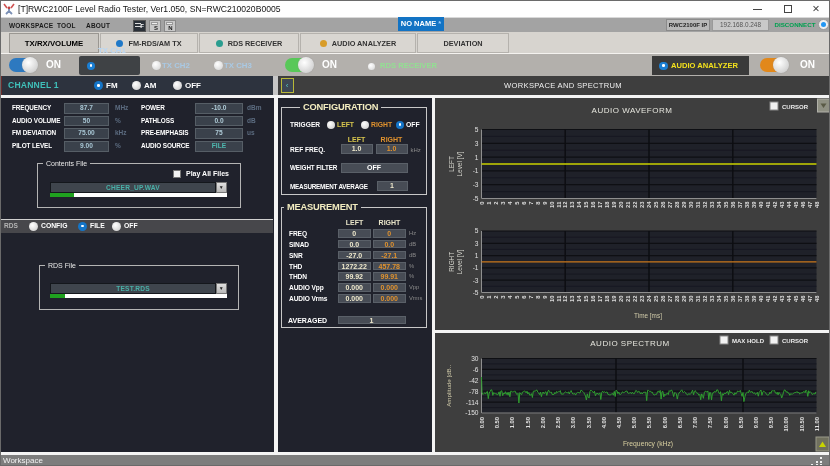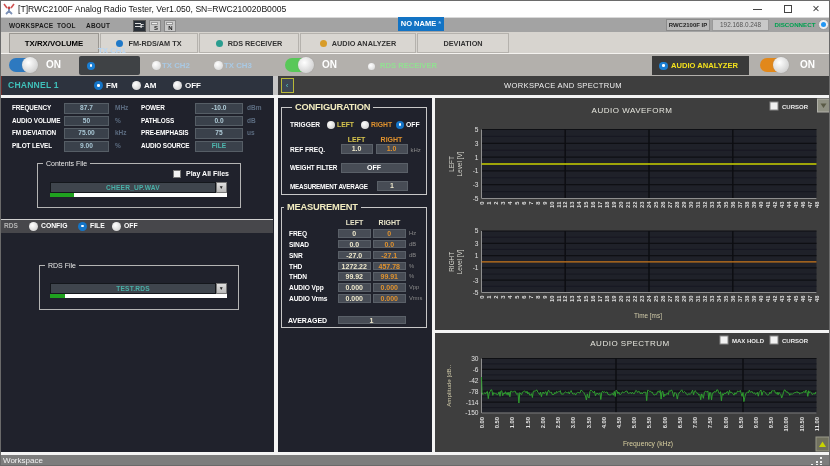--- a/index.html
+++ b/index.html
@@ -5,21 +5,21 @@
 body{font-family:"Liberation Sans",sans-serif;position:relative;background:#20222c;}
 </style></head><body>
 
 <div style="position:absolute;left:0;top:0;width:830px;height:18px;background:#fefefe;border-bottom:1px solid #d8d8d8;"></div>
 <svg style="position:absolute;left:3px;top:3px" width="12" height="12" viewBox="0 0 12 12">
 <path d="M1 1 L4 5" stroke="#d05050" stroke-width="1.6" fill="none"></path>
 <path d="M11 1 L8 5" stroke="#d05050" stroke-width="1.6" fill="none"></path>
 <circle cx="6" cy="5" r="1.4" fill="#c04040"></circle>
 <path d="M6 6 L6 9 M3 11 L6 8 L9 11" stroke="#7a8fb5" stroke-width="1.8" fill="none"></path>
 </svg>
-<div style="position:absolute;left:18px;top:2px;width:500px;height:14px;font-size:8.6px;color:#141414;line-height:14px;">[T]RWC2100F Analog Radio Tester, Ver1.050, SN=RWC210020B0005</div>
+<div style="position:absolute;left:18px;top:2px;width:500px;height:14px;font-size:8.6px;color:#141414;line-height:14px;">[T]RWC2100F Level Radio Tester, Ver1.050, SN=RWC210020B0005</div>
 <div style="position:absolute;left:753px;top:8.5px;width:9px;height:1.2px;background:#444;"></div>
 <div style="position:absolute;left:784px;top:5px;width:8px;height:8px;border:1.1px solid #444;"></div>
 <div style="position:absolute;left:812px;top:2px;width:12px;height:13px;font-size:9.5px;color:#444;line-height:13px;">✕</div>
 <div style="position:absolute;left:0;top:18px;width:830px;height:14px;background:#a3a3a3;"></div>
 <div style="position:absolute;left:9px;top:20px;height:11px;font-size:6.5px;color:#1a1a1a;line-height:11px;letter-spacing:0.2px;"><b>WORKSPACE</b></div>
 <div style="position:absolute;left:57px;top:20px;height:11px;font-size:6.5px;color:#1a1a1a;line-height:11px;letter-spacing:0.2px;"><b>TOOL</b></div>
 <div style="position:absolute;left:86px;top:20px;height:11px;font-size:6.5px;color:#1a1a1a;line-height:11px;letter-spacing:0.2px;"><b>ABOUT</b></div>
 <div style="position:absolute;left:133px;top:20px;width:13px;height:12px;background:#2a3038;border:1px solid #555;font-size:6px;color:#fff;line-height:10px;text-align:right;"><span style="position:absolute;left:1px;top:2px;width:6px;height:1px;background:#ddd"></span><span style="position:absolute;left:1px;top:5px;width:6px;height:1px;background:#ddd"></span><b style="margin-right:1px">F</b></div>
 <div style="position:absolute;left:149px;top:20px;width:12px;height:12px;background:#c8c8c8;border:1px solid #888;font-size:6px;color:#222;line-height:14px;text-align:right;"><span style="position:absolute;left:1px;top:1px;width:7px;height:3px;background:#eee;border:0.5px solid #999"></span><b style="margin-right:2px">S</b></div>
 <div style="position:absolute;left:163.5px;top:20px;width:12px;height:12px;background:#c8c8c8;border:1px solid #888;font-size:6px;color:#222;line-height:14px;text-align:right;"><span style="position:absolute;left:1px;top:1px;width:7px;height:3px;background:#eee;border:0.5px solid #999"></span><b style="margin-right:2px">N</b></div>
@@ -117,21 +117,21 @@
 <div style="position:absolute;left:124px;top:220px;height:12px;font-size:6.8px;font-weight:bold;color:#fff;line-height:12px;">OFF</div>
 <div style="position:absolute;left:39px;top:265px;width:200px;height:45px;border:1px solid #b4b4b4;"></div>
 <div style="position:absolute;left:45px;top:260.5px;height:9px;background:#20222c;padding:0 3px;font-size:7px;color:#e8e8e8;line-height:9px;">RDS File</div>
 <div style="position:absolute;left:50px;top:283px;width:166px;height:11px;background:#3f454d;border:1px solid #14171c;font-size:6.6px;font-weight:bold;color:#49b0a8;text-align:center;line-height:10px;letter-spacing:0.2px;">TEST.RDS</div>
 <div style="position:absolute;left:216px;top:283px;width:10.5px;height:11px;background:linear-gradient(#e0e0e0,#b8b8b8);border:1px solid #777;font-size:5px;color:#222;text-align:center;line-height:9px;">▼</div>
 <div style="position:absolute;left:50px;top:294px;width:176.5px;height:4px;background:#fff;"></div>
 <div style="position:absolute;left:50px;top:294px;width:15px;height:4px;background:#1fa11f;"></div>
 <div style="position:absolute;left:274px;top:97.5px;width:3.5px;height:354.5px;background:#f4f4f4;"></div>
 <div style="position:absolute;left:277.5px;top:97.5px;width:154px;height:354.5px;background:#20222c;"></div>
 <div style="position:absolute;left:280.5px;top:107px;width:146px;height:88px;border:1px solid #c8c8c8;"></div>
-<div style="position:absolute;left:292px;top:102px;height:10px;background:#20222c;padding:0 3px;font-size:9.3px;font-weight:bold;color:#f2ecc0;line-height:10px;letter-spacing:-0.2px;">CONFIGURATION</div>
+<div style="position:absolute;left:300px;top:102px;height:10px;background:#20222c;padding:0 3px;font-size:9.3px;font-weight:bold;color:#f2ecc0;line-height:10px;letter-spacing:-0.2px;">CONFIGURATION</div>
 <div style="position:absolute;left:290px;top:119.5px;height:10px;font-size:6.6px;font-weight:bold;color:#fff;line-height:10px;">TRIGGER</div>
 <div style="position:absolute;left:327px;top:120.5px;width:8px;height:8px;border-radius:50%;background:radial-gradient(circle at 38% 35%,#ffffff,#c6c6c6);"></div>
 <div style="position:absolute;left:337px;top:119.5px;height:10px;font-size:6.8px;font-weight:bold;color:#d8c64e;line-height:10px;">LEFT</div>
 <div style="position:absolute;left:360.5px;top:120.5px;width:8px;height:8px;border-radius:50%;background:radial-gradient(circle at 38% 35%,#ffffff,#c6c6c6);"></div>
 <div style="position:absolute;left:371px;top:119.5px;height:10px;font-size:6.8px;font-weight:bold;color:#e0922e;line-height:10px;">RIGHT</div>
 <div style="position:absolute;left:396px;top:120.5px;width:8px;height:8px;border-radius:50%;background:#1475c8;"></div>
 <div style="position:absolute;left:398.7px;top:123.2px;width:2.6px;height:2.6px;border-radius:50%;background:#fff;"></div>
 <div style="position:absolute;left:406px;top:119.5px;height:10px;font-size:6.8px;font-weight:bold;color:#fff;line-height:10px;">OFF</div>
 <div style="position:absolute;left:340.5px;top:135px;width:32px;height:9px;font-size:7px;font-weight:bold;color:#d8c64e;text-align:center;line-height:9px;">LEFT</div>
 <div style="position:absolute;left:375.5px;top:135px;width:32px;height:9px;font-size:7px;font-weight:bold;color:#e0922e;text-align:center;line-height:9px;">RIGHT</div>

